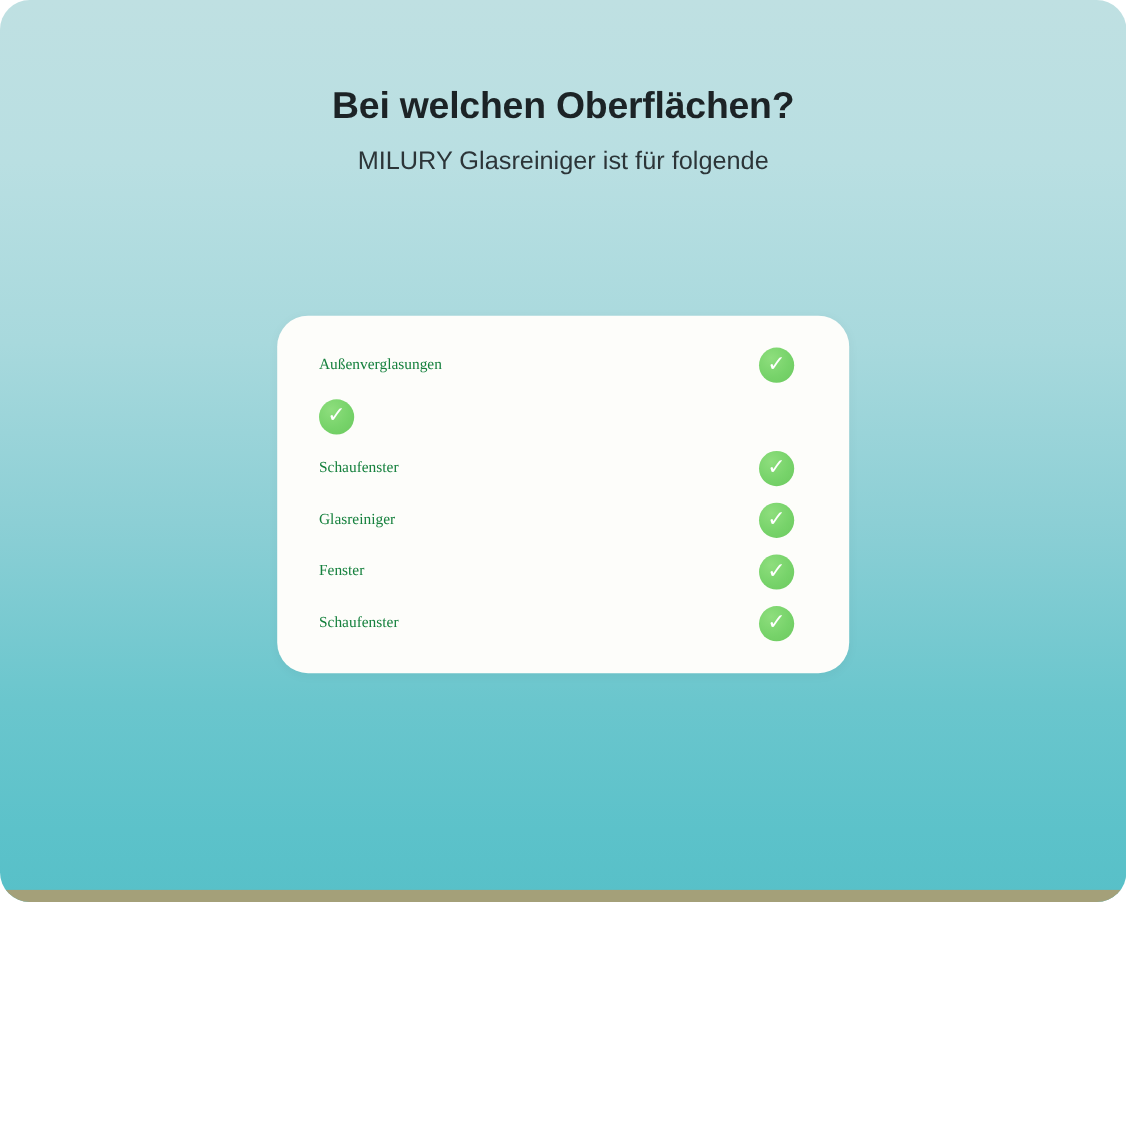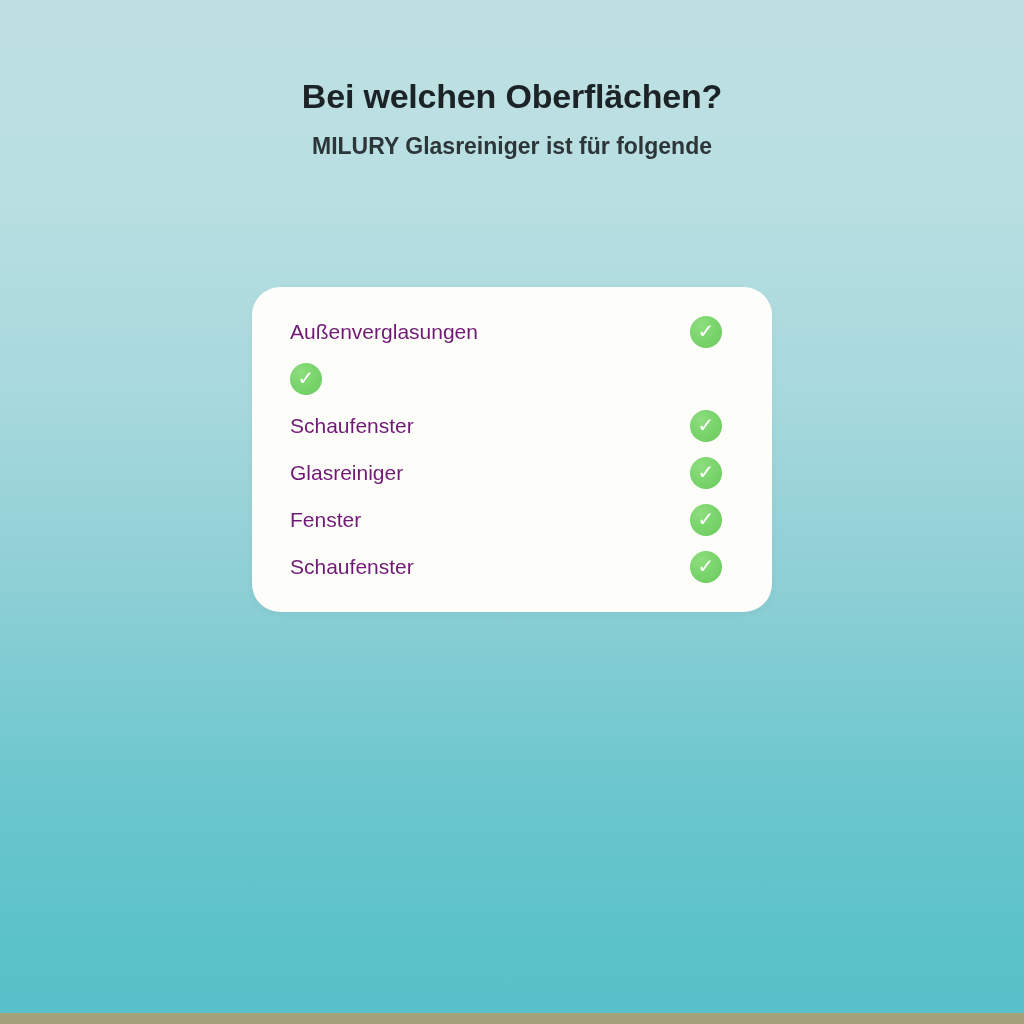--- a/index.html
+++ b/index.html
@@ -8,24 +8,25 @@
   }
   body {
     width: 1024px;
     height: 1024px;
     font-family: "Liberation Sans", sans-serif;
     overflow: hidden;
   }
   .page {
     position: relative;
     width: 1024px;
-    height: 1024px;
+    height: 820px;
     background: linear-gradient(180deg, #bfe0e2 0%, #b9dfe2 18%, #a8d9dd 38%, #8ccfd5 58%, #6ac6cd 78%, #5cc2ca 92%, #57c0c8 100%);
     box-sizing: border-box;
     overflow: hidden;
+    border-radius: 27px;
   }
   .bottom-strip {
     position: absolute;
     left: 0;
     right: 0;
     bottom: 0;
     height: 11px;
     background: #a4a079;
   }
   .heading {
@@ -45,21 +46,20 @@
     left: 0;
     right: 0;
     text-align: center;
     font-size: 23px;
     line-height: 33px;
     color: #2c3538;
     font-weight: 400;
   }
   .subheading .line {
     display: block;
-    font-weight: bold;
   }
   .card {
     position: absolute;
     top: 287px;
     left: 252px;
     width: 520px;
     height: 325px;
     background: #fdfdfa;
     border-radius: 28px;
     box-sizing: border-box;
@@ -72,23 +72,24 @@
     justify-content: space-between;
     height: 100%;
   }
   .row {
     display: flex;
     align-items: center;
     justify-content: space-between;
     height: 46px;
   }
   .row-label {
-    font-size: 21px;
-    color: #701a75;
+    font-size: 14px;
+    color: #15803d;
     font-weight: 400;
+    font-family: Liberation Serif, serif;
   }
   .check {
     width: 32px;
     height: 32px;
     border-radius: 50%;
     background: radial-gradient(circle at 35% 30%, #8ede7d 0%, #77d36a 55%, #6cc95f 100%);
     display: flex;
     align-items: center;
     justify-content: center;
     margin-right: 16px;

